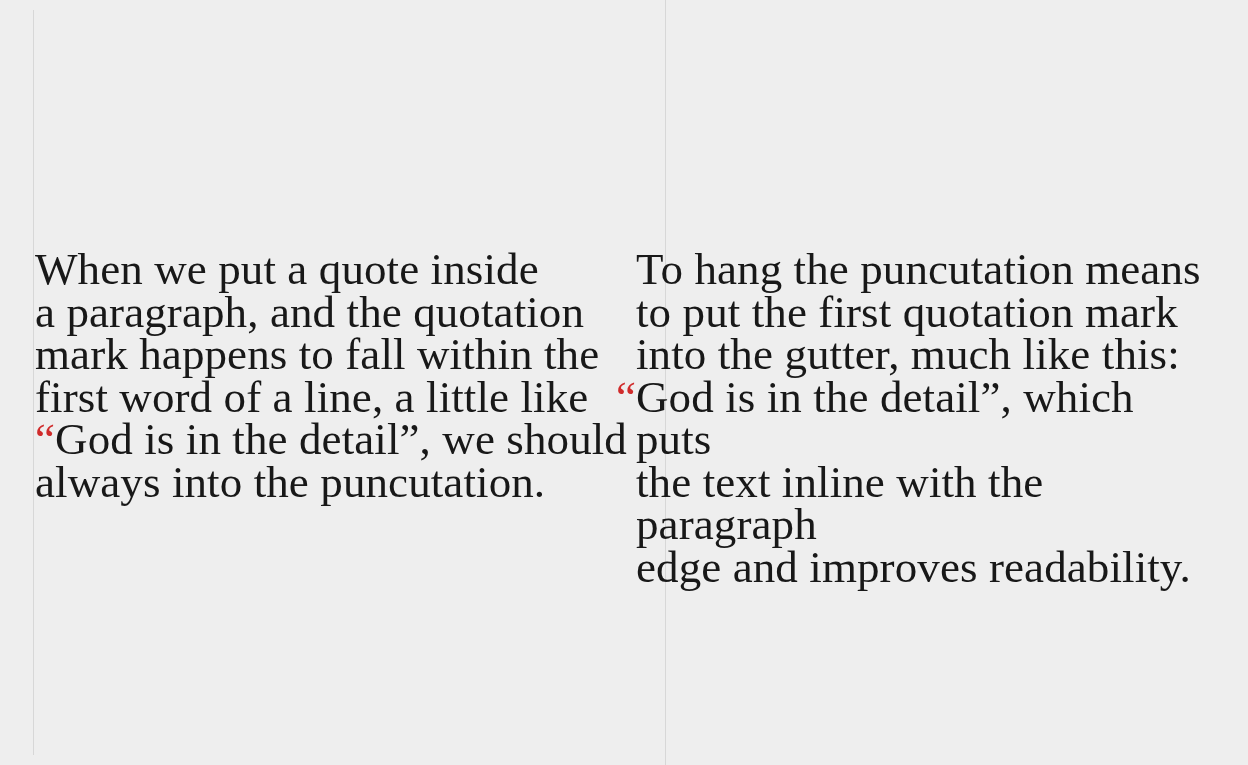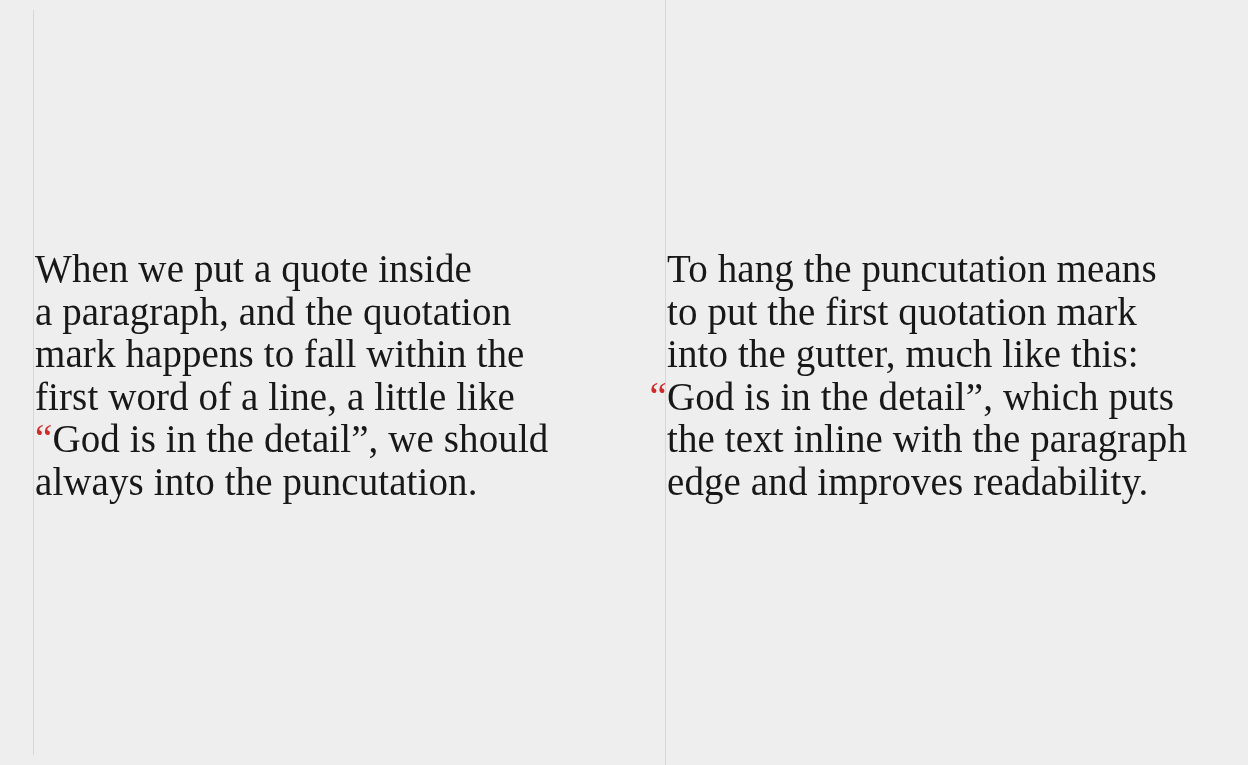--- a/index.html
+++ b/index.html
@@ -27,32 +27,32 @@
   }
   .vline-right {
     left: 665px;
     top: 0;
     height: 765px;
   }
   .para {
     position: absolute;
     margin: 0;
     top: 248px;
-    font-size: 39px;
+    font-size: 45px;
     line-height: 42.5px;
     color: #181818;
     white-space: pre-line;
     letter-spacing: 0.1px;
   }
   .para-left {
     left: 35px;
     width: 600px;
   }
   .para-right {
-    left: 667px;
+    left: 636px;
     width: 580px;
   }
   .quote-red {
     color: #d02b2b;
   }
   
   .quote-hang {
     display: inline-block;
     width: 0;
     direction: rtl;

